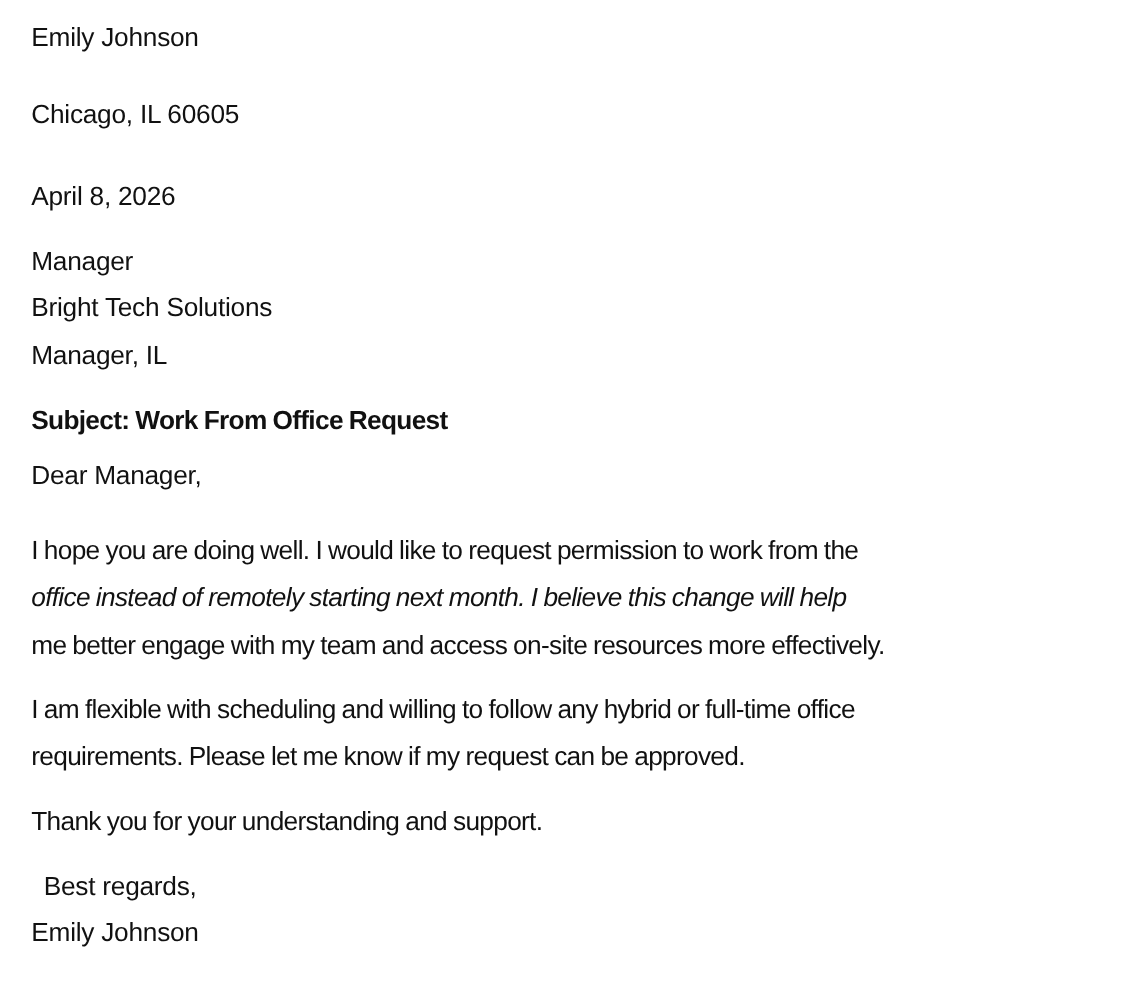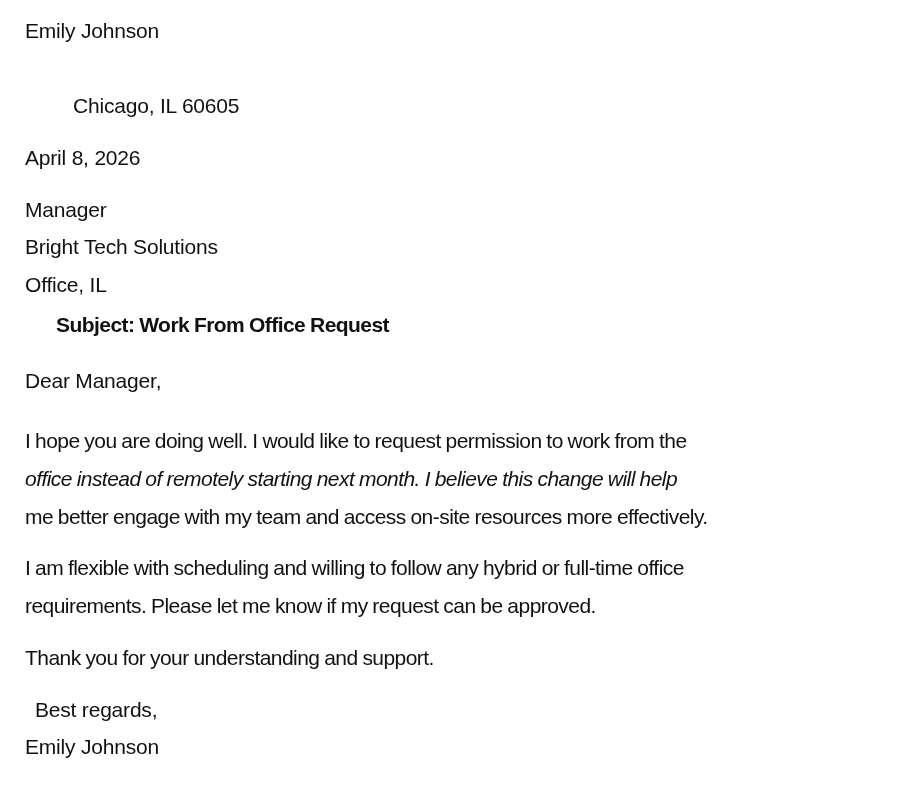--- a/index.html
+++ b/index.html
@@ -29,29 +29,29 @@
     }
     .bold { font-weight: bold; }
     .tight { letter-spacing: -0.55px; word-spacing: -0.5px; }
   </style>
 </head>
 <body>
 
 <div class="page">
 
   <div class="line" style="top:18px;">Emily Johnson</div>
-  <div class="line" style="top:93px;margin-left:48px;">Chicago, IL 60605</div>
+  <div class="line" style="top:79px;">Chicago, IL 60605</div>
 
   <div class="line" style="top:145px;">April 8, 2026</div>
 
   <div class="line" style="top:197px;">Manager</div>
   <div class="line" style="top:234px;">Bright Tech Solutions</div>
-  <div class="line" style="top:272px;">Office, IL</div>
+  <div class="line" style="top:272px;">Manager, IL</div>
 
-  <div class="line bold tight" style="top:312px;margin-left:31px;">Subject: Work From Office Request</div>
+  <div class="line bold tight" style="top:324px;">Subject: Work From Office Request</div>
 
   <div class="line" style="top:368px;">Dear Manager,</div>
 
   <div class="line tight" style="top:428px;">I hope you are doing well. I would like to request permission to work from the</div>
   <div class="line tight" style="top:466px;font-style:italic;">office instead of remotely starting next month. I believe this change will help</div>
   <div class="line tight" style="top:555px;">I am flexible with scheduling and willing to follow any hybrid or full-time office</div>
 
   <div class="line tight" style="top:504px;">me better engage with my team and access on-site resources more effectively.</div>
   <div class="line tight" style="top:593px;">requirements. Please let me know if my request can be approved.</div>
 

